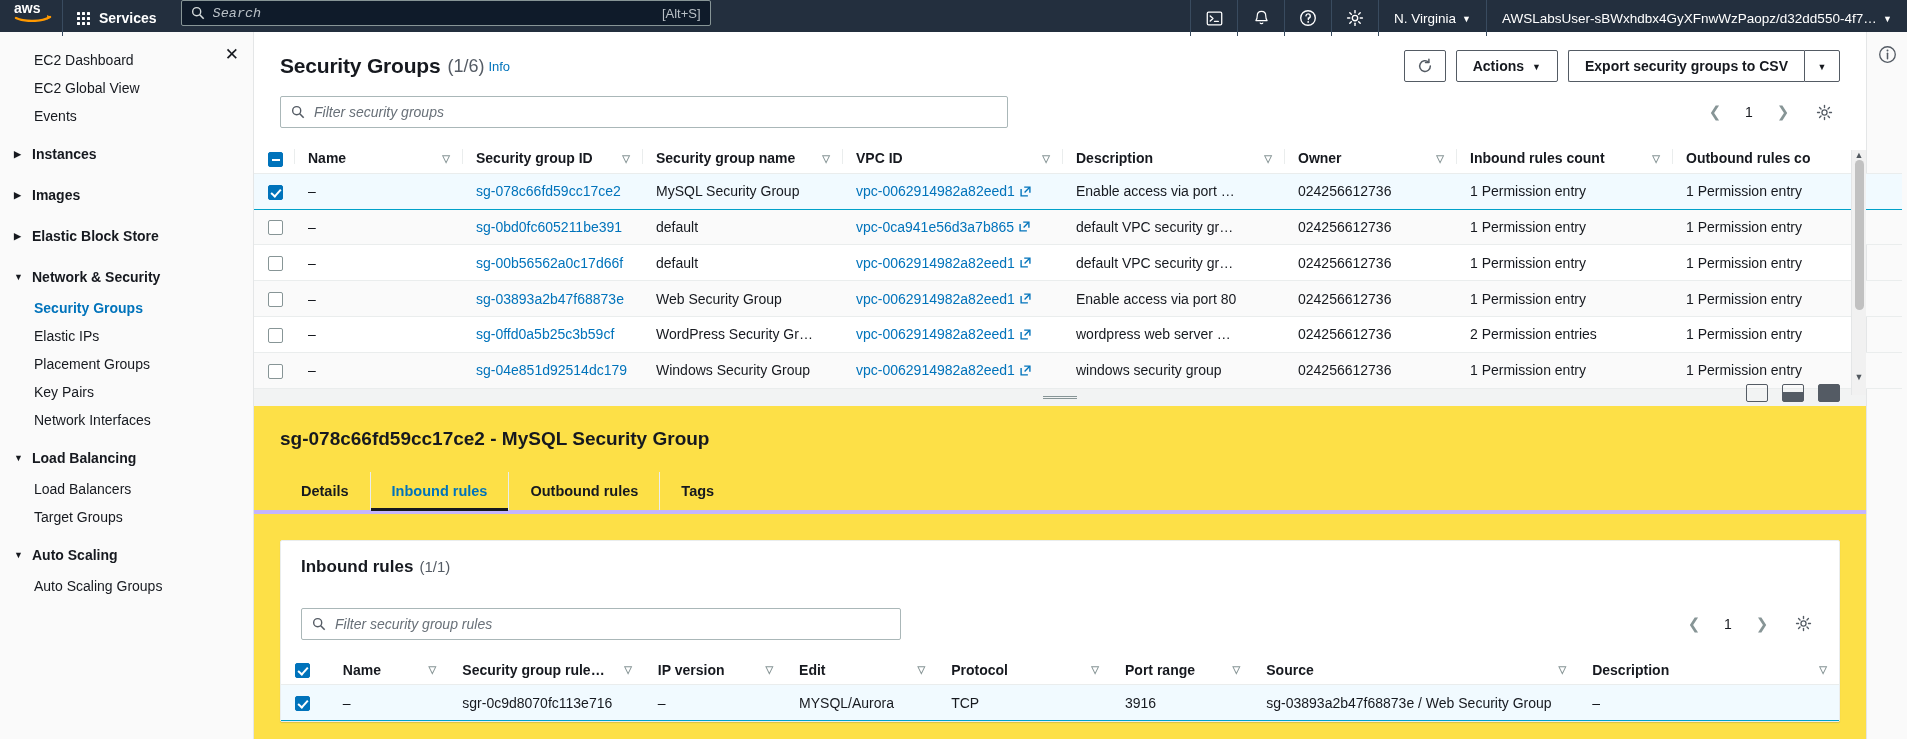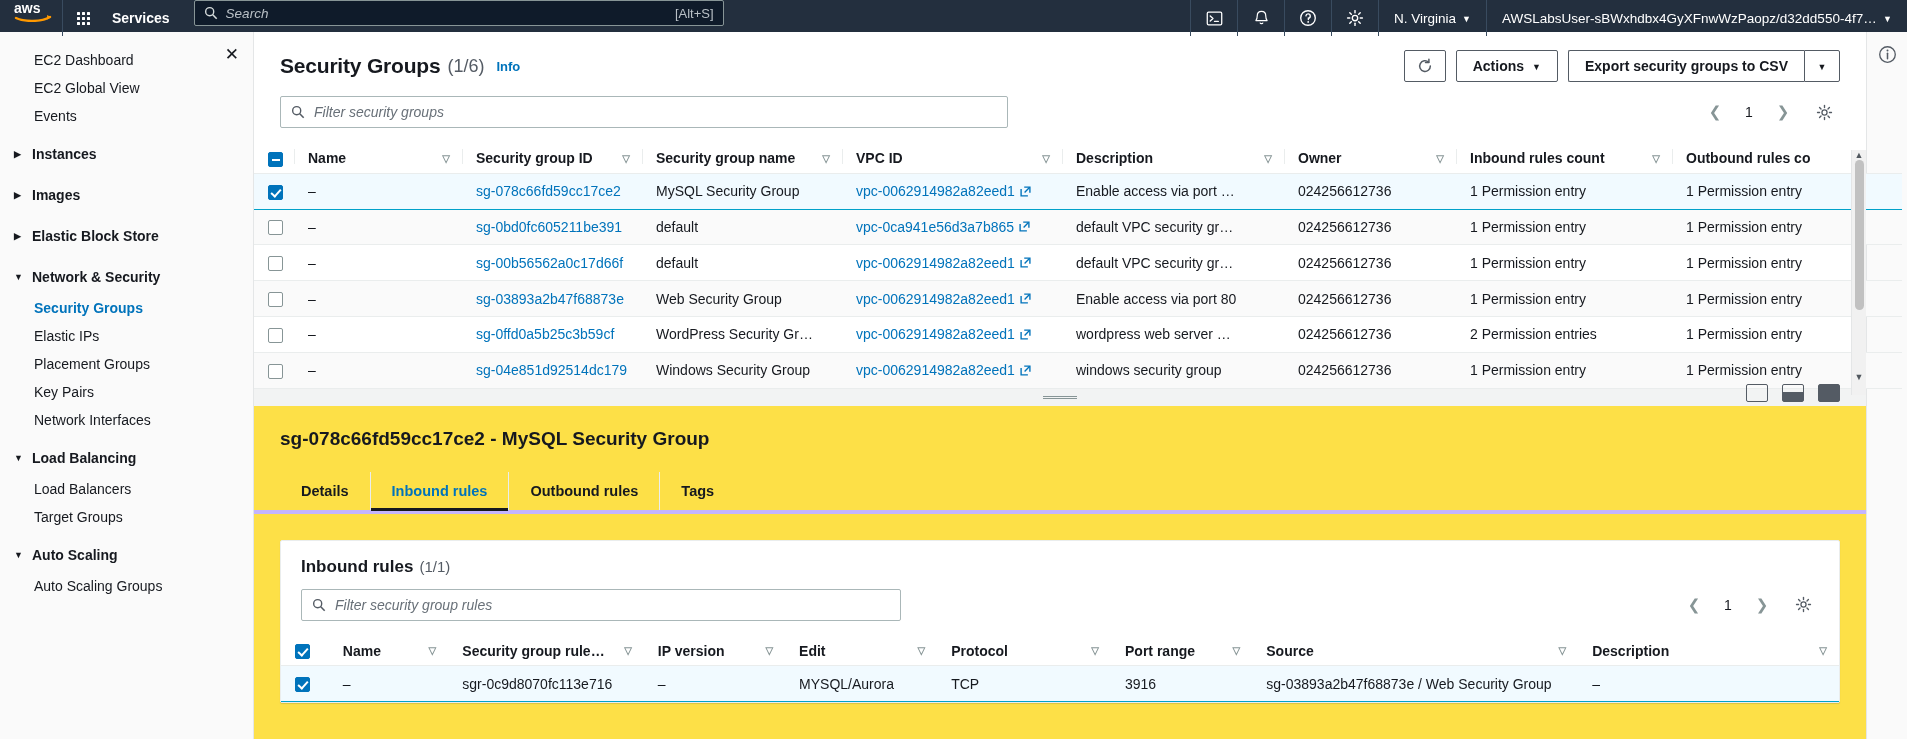--- a/index.html
+++ b/index.html
@@ -12,33 +12,33 @@
   }
 
   
   .topnav {
     height: 32px; background: #232f3e; display: flex; align-items: flex-start;
     color: #fff; font-size: 14px; position: relative; z-index: 20;
   }
   .aws-logo { margin-left: 14px; margin-right: 10px; display: flex; align-items: center; }
   .nav-div { width: 1px; height: 36px; background: #394b5f; }
   .services-btn {
-    display: flex; align-items: center; gap: 22px; padding: 0 14px; height: 36px;
+    display: flex; align-items: center; gap: 9px; padding: 0 14px; height: 36px;
     cursor: pointer; font-weight: bold; font-size: 14px;
   }
   .grid-icon { display: grid; grid-template-columns: repeat(3, 3px); gap: 2px; }
   .grid-icon i { width: 3px; height: 3px; background: #fff; display: block; border-radius: .5px; }
   .searchwrap { flex: 0 0 auto; margin-left: 10px; position: relative; width: 530px; }
   .searchbox {
     height: 26px; background: #0f1b2a; border: 1px solid #879596; border-radius: 2px;
     display: flex; align-items: center; padding: 0 9px; gap: 8px;
   }
   .searchbox input {
     background: transparent; border: 0; outline: 0; color: #d5dbdb;
-    font-family: Liberation Sans, sans-serif; font-size: 13.5px; font-style: italic;
+    font-family: Liberation Mono, monospace; font-size: 13.5px; font-style: italic;
     flex: 1; height: 100%;
   }
   .searchbox input::placeholder { color: #b9c0c6; font-style: italic; opacity: 1; }
   .alt-s { color: #b9c0c6; font-size: 13px; }
   .nav-right { margin-left: auto; display: flex; align-items: center; height: 36px; }
   .nav-icon-btn {
     width: 46px; height: 36px; display: flex; align-items: center; justify-content: center;
     cursor: pointer;
   }
   .nav-text-btn {
@@ -67,21 +67,21 @@
   
   .main { flex: 1; min-width: 0; display: flex; flex-direction: column; background: #f2f3f3; position: relative; }
 
   
   .pane-top { background: #fff; position: relative; }
   .page-head {
     display: flex; align-items: center; padding: 18px 26px 14px 26px;
   }
   .page-title { font-size: 21px; font-weight: bold; letter-spacing: -.2px; }
   .count { font-size: 18px; color: #545b64; font-weight: normal; margin-left: 7px; }
-  .info-link { color: #0073bb; font-size: 13px; margin-left: 12px; cursor: pointer; font-weight: bold; }
+  .info-link { color: #0073bb; font-size: 13px; margin-left: 4px; cursor: pointer; font-weight: normal; }
   .head-actions { margin-left: auto; display: flex; align-items: center; gap: 10px; }
 
   .btn {
     height: 32px; border: 1px solid #545b64; border-radius: 2px; background: #fff;
     color: #16191f; font-size: 14px; font-weight: bold; padding: 0 16px;
     display: flex; align-items: center; gap: 8px; cursor: pointer;
     font-family: "Liberation Sans", sans-serif; white-space: nowrap;
   }
   .btn.icon-only { width: 42px; padding: 0; justify-content: center; }
   .btn.primary { background: #ec7211; border-color: #ec7211; color: #16191f; }
@@ -153,21 +153,21 @@
     border-right: 1px solid #eaeded; position: relative;
   }
   .tab.active { color: #0073bb; }
   .tab.active::after { content:""; position:absolute; left:0; right:0; bottom:-1px; height:3px; background:#16191f; }
 
   .card { margin: 26px; border: 1px solid #eaeded; border-radius: 2px; background: #fff; box-shadow: 0 1px 1px rgba(0,28,36,.15); }
   .card-head { display: flex; align-items: center; padding: 16px 20px 12px 20px; }
   .card-title { font-size: 17px; font-weight: bold; }
   .card-count { font-size: 15px; color: #545b64; font-weight: normal; margin-left: 6px; }
   .card-actions { margin-left: auto; display: flex; gap: 10px; align-items: center; }
-  .card-filter-row { padding: 0 20px 12px 20px; display: flex; align-items: center; }
+  .card-filter-row { padding: 0 20px 12px 20px; display: flex; align-items: center; margin-top: 19px; }
   .fbox2 { width: 600px; }
 
   .scrollbar-v {
     position: absolute; right: 0; top: 0; width: 15px; background: #f1f1f1; border-left:1px solid #e4e6e7;
   }
   .sb-thumb { background: #c1c1c1; border-radius: 7px; width: 9px; margin: 0 auto; }
   .sb-arrow { color: #50575e; font-size: 9px; text-align: center; }
 
   .right-rail {
     width: 41px; flex: 0 0 41px; background: #fafafa; border-left: 1px solid #e4e6e7;

